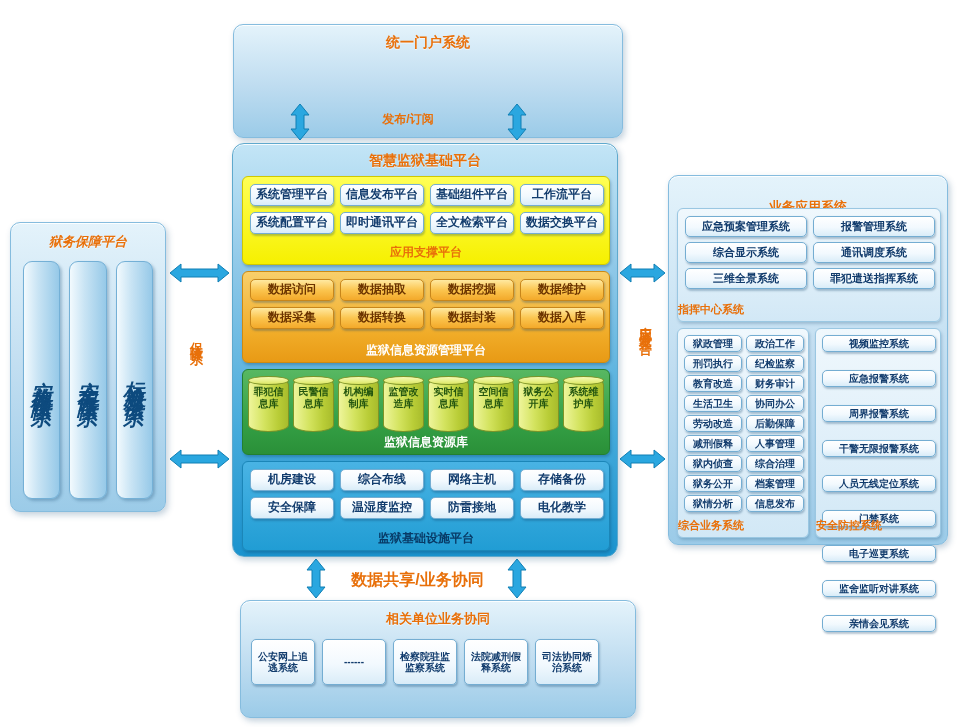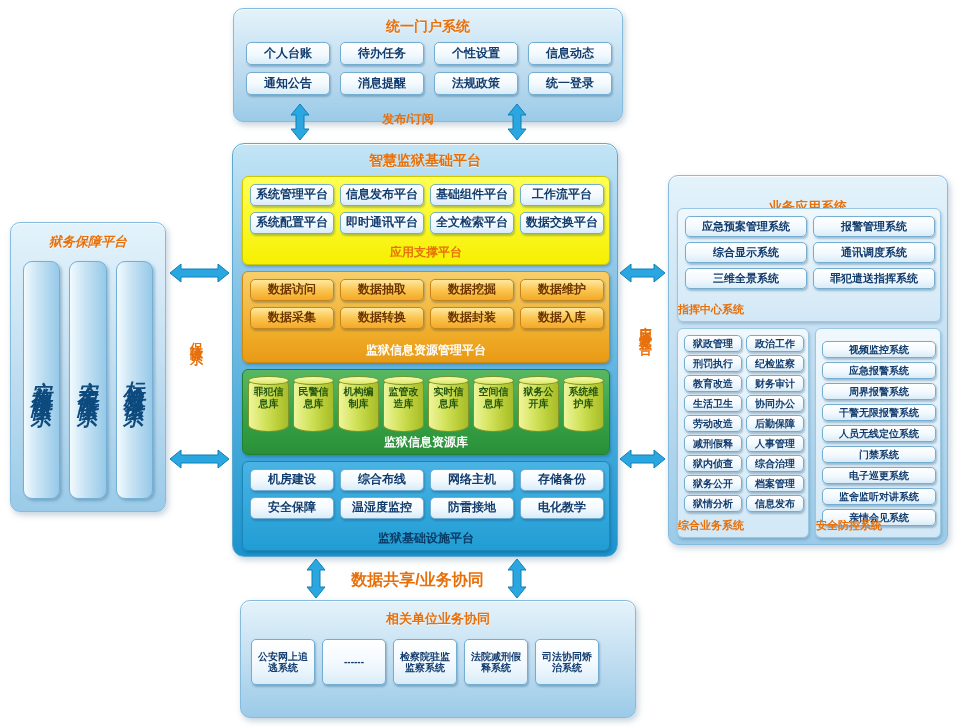--- a/index.html
+++ b/index.html
@@ -14,21 +14,21 @@
   .panel-title { position:absolute; left:0; right:0; text-align:center; color:#e8700a;
     font-weight:bold; text-shadow:0 1px 0 rgba(255,255,255,.6); }
 
   .btn { background:linear-gradient(180deg,#ffffff 0%,#f2f9fe 55%,#d9ecf8 100%);
     border:1px solid #74add2; border-radius:5px; color:#123c6d; font-weight:bold;
     display:flex; align-items:center; justify-content:center; text-align:center;
     box-shadow:1px 1.5px 2px rgba(20,70,110,.3); line-height:1.15; }
   .f12 { font-size:12px; } .f11 { font-size:11px; } .f10 { font-size:10px; }
 
   
-  .portal { left:233px; top:8px; width:390px; height:114px; }
+  .portal { left:233px; top:24px; width:390px; height:114px; }
   .portal .panel-title { top:9px; font-size:14px; }
   .portal-grid { position:absolute; left:12px; top:33px; display:grid;
     grid-template-columns:repeat(4,84px); grid-auto-rows:23px; gap:7px 10px; }
 
   
   .platform { left:232px; top:143px; width:386px; height:414px; border-radius:12px;
     background:linear-gradient(180deg,#c3e5f6 0%,#8fc8e8 30%,#45aadb 70%,#1b93ce 100%);
     border:1px solid #5fa9cd; }
   .platform .panel-title { top:8px; font-size:14px; }
   .section { position:absolute; left:9px; width:368px; border-radius:6px;
@@ -80,22 +80,22 @@
   .business .panel-title { top:22px; font-size:13px; }
   .subpanel { position:absolute; background:linear-gradient(180deg,#f0f8fd,#d2e8f6);
     border:1px solid #9ac7e2; border-radius:6px; box-shadow:1px 2px 3px rgba(30,80,120,.25); }
   .command { left:8px; top:32px; width:264px; height:114px; }
   .command-grid { position:absolute; left:7px; top:7px; display:grid;
     grid-template-columns:repeat(2,122px); grid-auto-rows:21px; gap:5px 6px; }
   .comprehensive { left:8px; top:152px; width:132px; height:210px; }
   .comp-grid { position:absolute; left:6px; top:6px; display:grid;
     grid-template-columns:repeat(2,58px); grid-auto-rows:17px; gap:3px 4px; }
   .security { left:146px; top:152px; width:126px; height:210px; }
-  .sec-sys-grid { position:absolute; left:6px; top:12px; display:grid;
-    grid-template-columns:114px; grid-auto-rows:17px; gap:4px; }
+  .sec-sys-grid { position:absolute; left:6px; top:6px; display:grid;
+    grid-template-columns:114px; grid-auto-rows:17px; gap:18px; }
   .sub-title { position:absolute; left:0; right:0; bottom:4px; text-align:left;
     font-weight:bold; font-size:11px; color:#e8700a; }
 
   
   .collaboration { left:240px; top:600px; width:396px; height:118px; }
   .collaboration .panel-title { top:9px; font-size:13px; }
   .collab-row { position:absolute; left:10px; top:38px; display:flex; gap:7px; }
   .collab-row .btn { width:64px; height:46px; font-size:10px; padding:2px; }
 
   
@@ -109,30 +109,20 @@
   .arrows { position:absolute; left:0; top:0; pointer-events:none; }
   .arrows polygon { fill:#2aa7e0; stroke:#0f7fb4; stroke-width:1; }
 </style>
 </head>
 <body>
 
 <div class="canvas">
 
   <div class="panel portal">
     <div class="panel-title">统一门户系统</div>
-    <div class="portal-grid">
-      <div class="btn f12">个人台账</div>
-      <div class="btn f12">待办任务</div>
-      <div class="btn f12">个性设置</div>
-      <div class="btn f12">信息动态</div>
-      <div class="btn f12">通知公告</div>
-      <div class="btn f12">消息提醒</div>
-      <div class="btn f12">法规政策</div>
-      <div class="btn f12">统一登录</div>
-    </div>
   </div>
 
   <div class="panel platform">
     <div class="panel-title">智慧监狱基础平台</div>
 
     <div class="section app-support">
       <div class="sec-grid">
         <div class="btn f12">系统管理平台</div>
         <div class="btn f12">信息发布平台</div>
         <div class="btn f12">基础组件平台</div>

